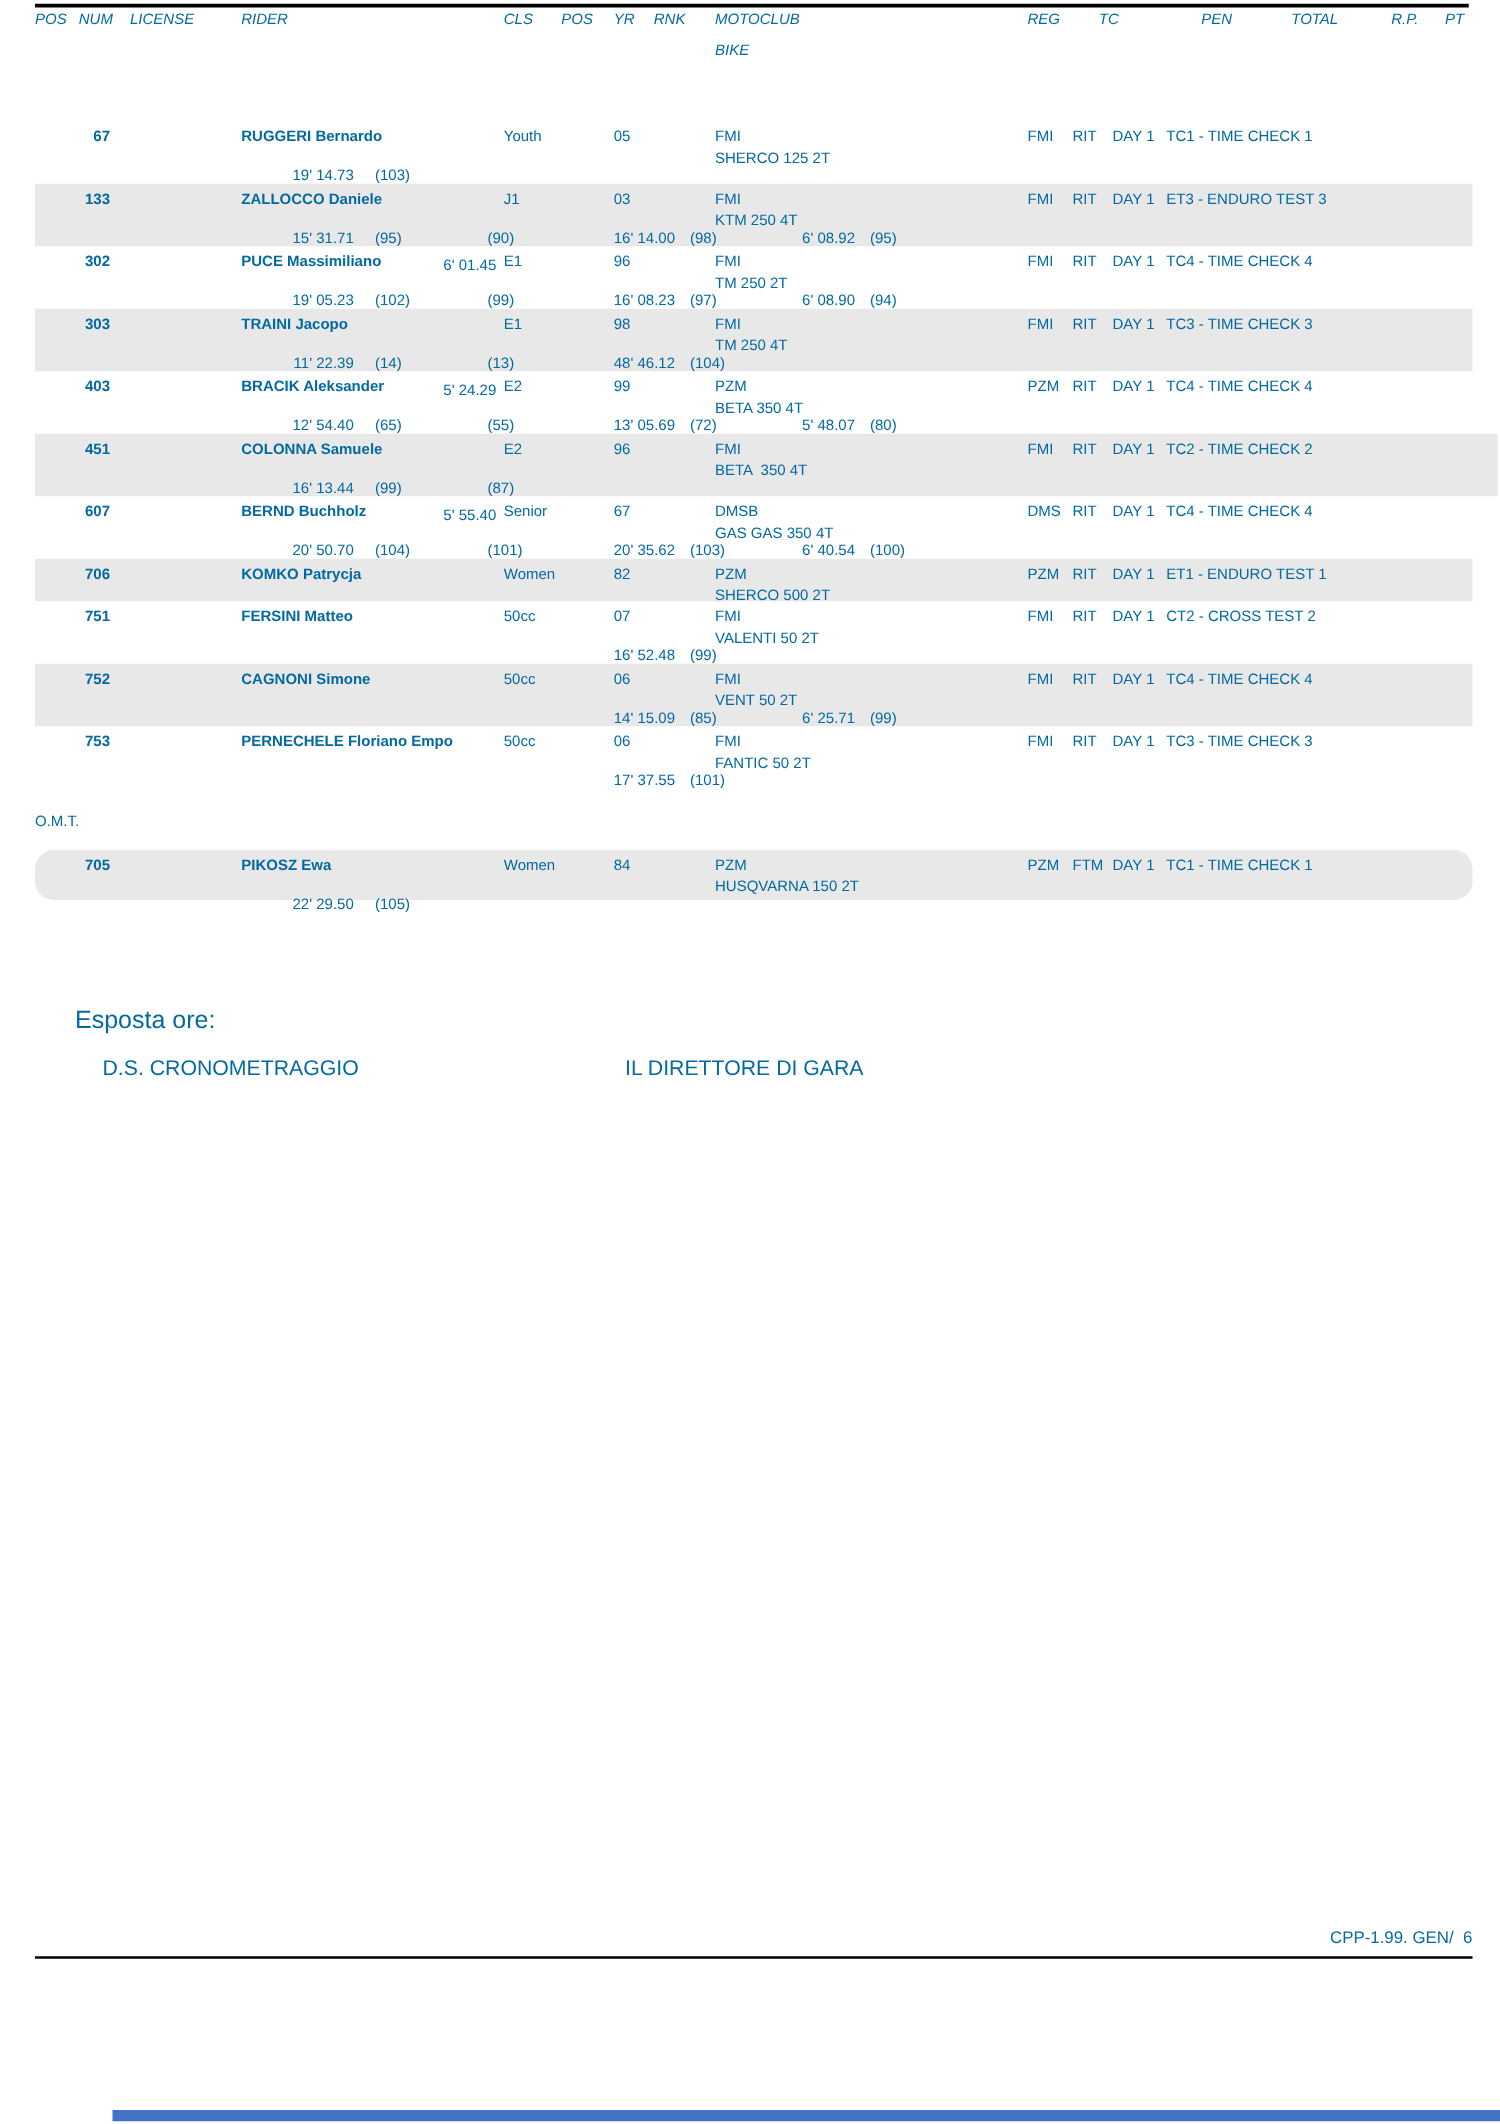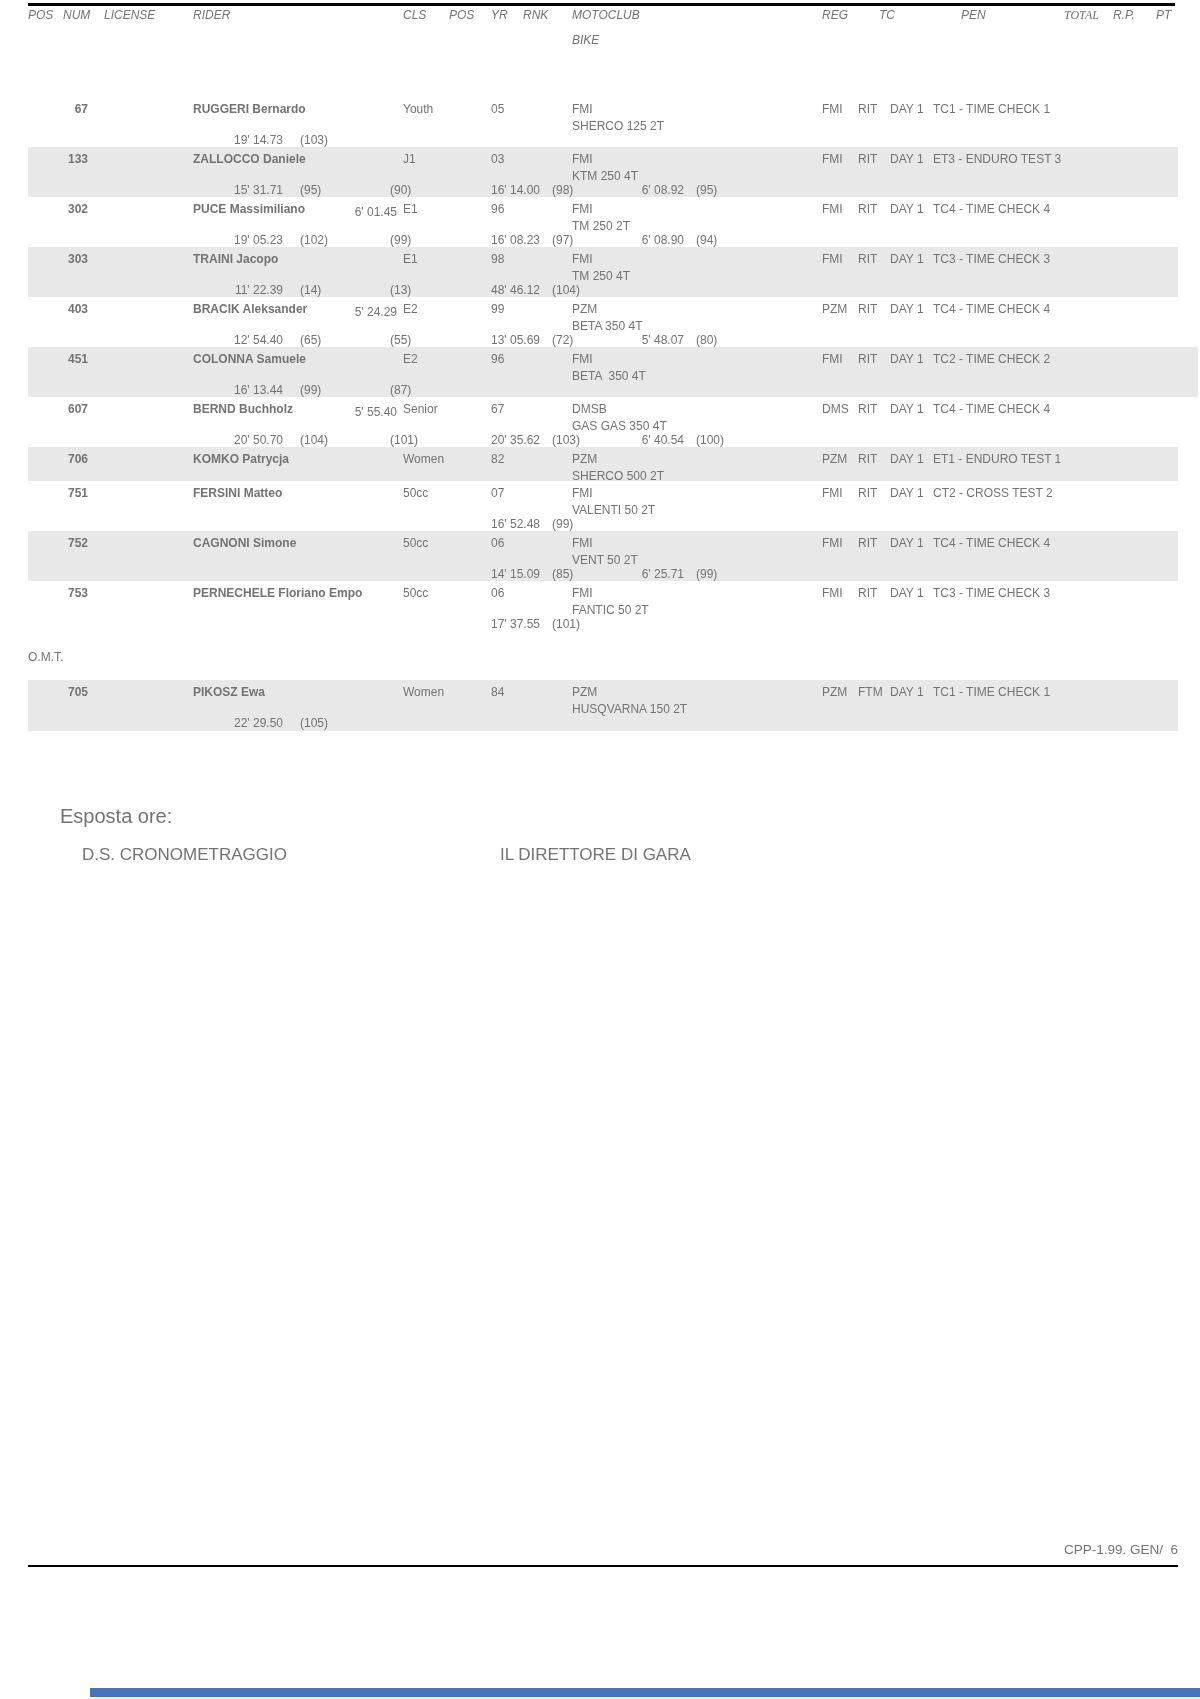--- a/index.html
+++ b/index.html
@@ -1,28 +1,28 @@
 <!DOCTYPE html>
 <html><head>
 <meta charset="utf-8">
 <style>
   html,body{margin:0;padding:0;background:#fff;}
   .page{
     position:relative;width:1200px;height:1699px;background:#ffffff;
-    font-family:"Liberation Sans", sans-serif;font-size:12px;color:#737373;
+    font-family:"Liberation Sans", sans-serif;font-size:12px;color:#0369a1;
     overflow:hidden;
   }
   .rule{position:absolute;background:#000;height:3px;}
   .top-rule{left:28px;top:3px;width:1147px;}
   .bottom-rule{left:28px;top:1565px;width:1150px;height:2px;}
   .thead span{position:absolute;top:8px;font-style:italic;white-space:pre;}
   .h-pos{left:28px;} .h-num{left:63px;} .h-license{left:104px;} .h-rider{left:193px;}
   .h-cls{left:403px;} .h-pos2{left:449px;} .h-yr{left:491px;} .h-rnk{left:523px;}
   .h-motoclub{left:572px;} .h-bike{left:572px;top:33px !important;}
-  .h-reg{left:822px;} .h-tc{left:879px;} .h-pen{left:961px;} .h-total{left:1064px;font-family:Liberation Serif, serif;}
+  .h-reg{left:822px;} .h-tc{left:879px;} .h-pen{left:961px;} .h-total{left:1033px;}
   .h-rp{left:1113px;} .h-pt{left:1156px;text-align:center;}
   .row{position:absolute;left:28px;width:1150px;}
   .c{position:absolute;top:5px;white-space:pre;}
   .b{font-weight:bold;}
   .num{left:0;width:60px;text-align:right;}
   .rider{left:165px;}
   .cls{left:375px;}
   .yr{left:463px;}
   .club{left:544px;}
   .bike{left:544px;top:22px;}
@@ -245,21 +245,21 @@
         <span class="c yr">06</span>
         <span class="c club">FMI</span>
         <span class="c bike">FANTIC 50 2T</span>
         <span class="c reg">FMI</span>
         <span class="c tcs">RIT</span>
         <span class="c day">DAY 1</span>
         <span class="c check">TC3 - TIME CHECK 3</span>
         <span class="c tval t3">17' 37.55</span>
         <span class="c trank tr3">(101)</span>
       </div>
-      <div class="row" style="top: 680px; height: 51px; background: rgb(232, 232, 232);">
+      <div class="row" style="top: 680px; height: 40px; background: rgb(232, 232, 232); border-radius: 15px;">
         <span class="c num b">705</span>
         <span class="c rider b">PIKOSZ Ewa</span>
         <span class="c cls">Women</span>
         <span class="c yr">84</span>
         <span class="c club">PZM</span>
         <span class="c bike">HUSQVARNA 150 2T</span>
         <span class="c reg">PZM</span>
         <span class="c tcs">FTM</span>
         <span class="c day">DAY 1</span>
         <span class="c check">TC1 - TIME CHECK 1</span>

